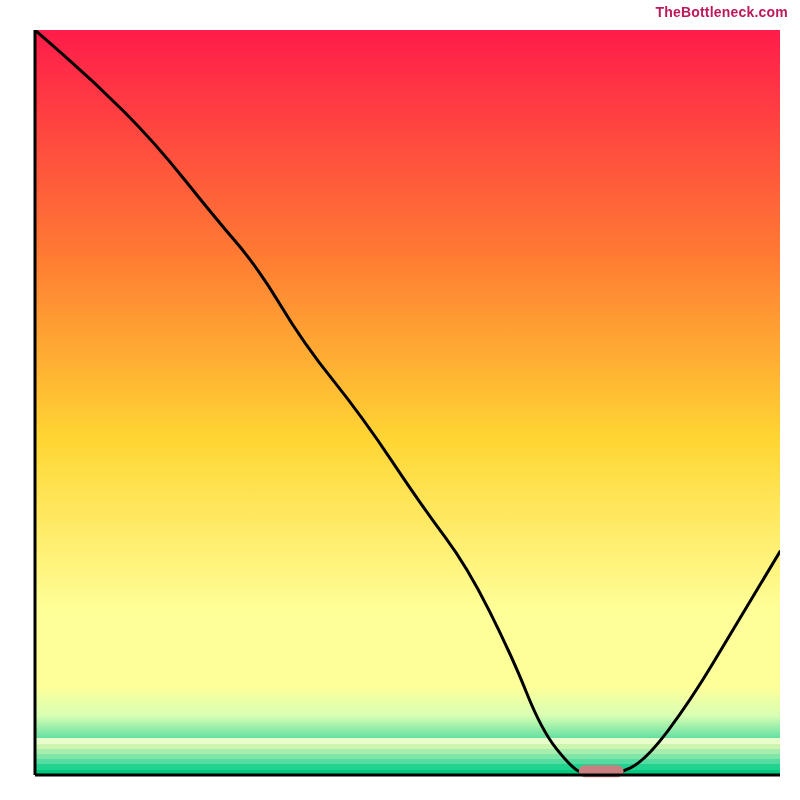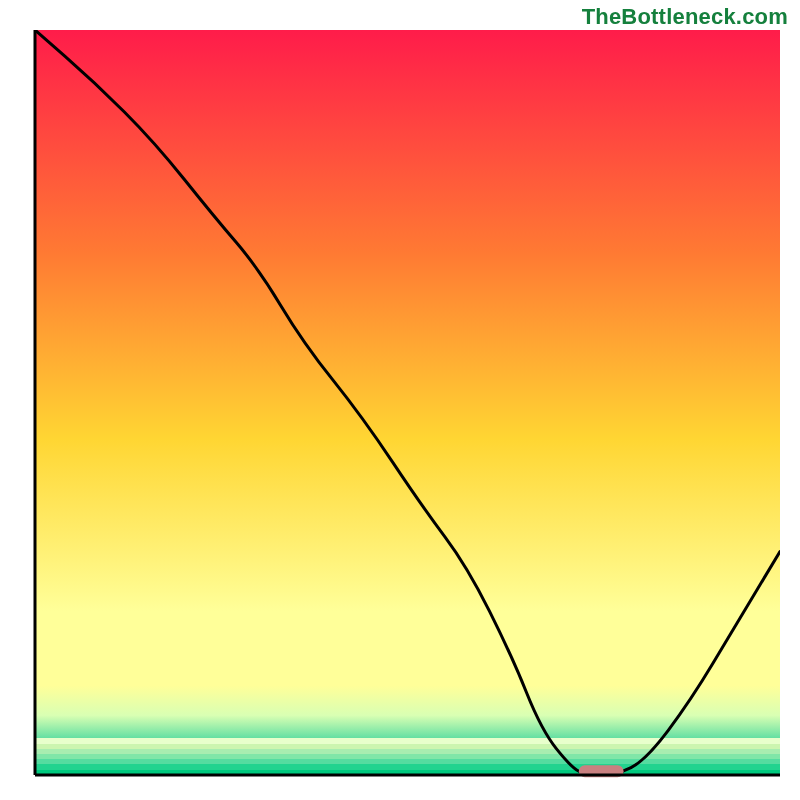--- a/index.html
+++ b/index.html
@@ -13,23 +13,23 @@
   }
   .stage {
     position: relative;
     width: 800px;
     height: 800px;
   }
   .watermark {
     position: absolute;
     top: 4px;
     right: 12px;
-    font-size: 22px;
+    font-size: 14px;
     font-weight: bold;
-    color: #15803d;
+    color: #be185d;
     letter-spacing: 0.2px;
     user-select: none;
   }
   svg {
     display: block;
   }
 </style>
 </head>
 <body>
 

